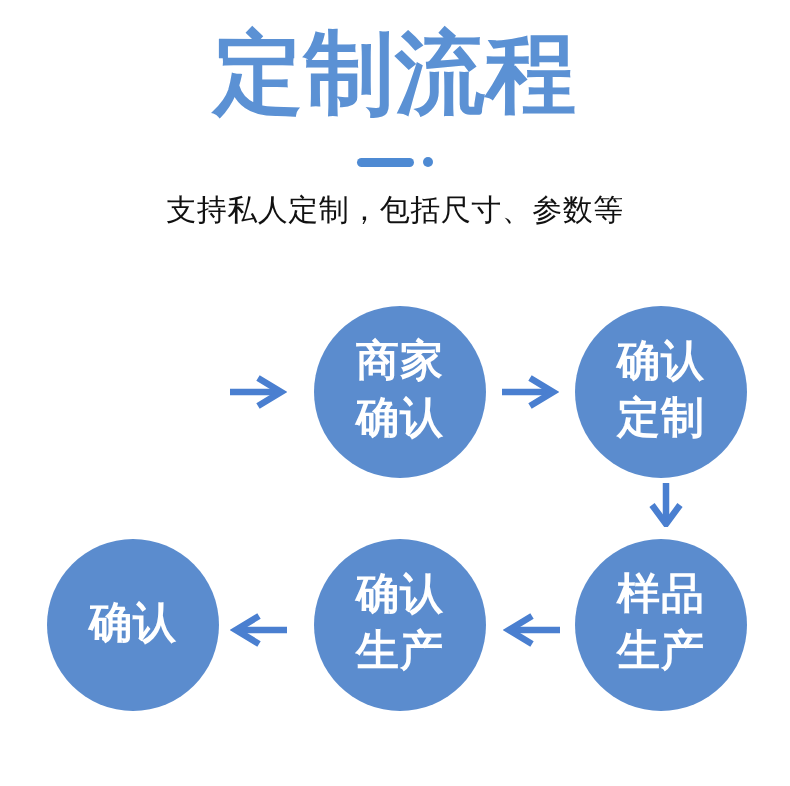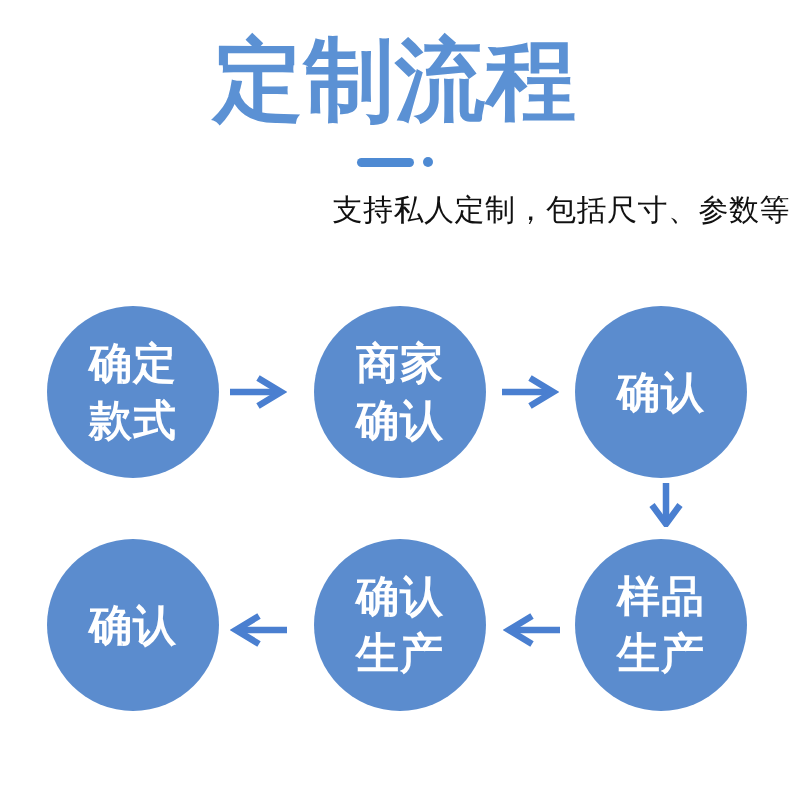--- a/index.html
+++ b/index.html
@@ -6,21 +6,21 @@
     margin: 0;
     padding: 0;
     background: #ffffff;
   }
   .page {
     position: relative;
     width: 790px;
     height: 786px;
     margin: 0 auto;
     background: var(--page-bg, #ffffff);
-    font-family: Liberation Serif, serif;
+    font-family: Liberation Mono, monospace;
     overflow: hidden;
   }
 
   
   .title {
     position: absolute;
     top: 32px;
     left: 0;
     width: 100%;
     margin: 0;
@@ -53,21 +53,21 @@
     height: 10px;
     border-radius: 50%;
     background: var(--divider-blue, #4E8AD3);
   }
   .subtitle {
     position: absolute;
     top: 190px;
     left: 0;
     width: 100%;
     margin: 0;
-    text-align: right;
+    text-align: center;
     font-size: 30px;
     letter-spacing: 0.5px;
     color: var(--subtitle-text, #111111);
   }
 
   
   .circle {
     position: absolute;
     width: 172px;
     height: 172px;
@@ -110,24 +110,20 @@
 
   <h1 class="title">定制流程</h1>
 
   <div class="divider">
     <span class="divider-bar"></span>
     <span class="divider-dot"></span>
   </div>
 
   <p class="subtitle">支持私人定制，包括尺寸、参数等</p>
 
-  <div class="circle c1">
-    <span>确定</span>
-    <span>款式</span>
-  </div>
 
   <div class="arrow a1">
     <svg width="60" height="36" viewBox="0 0 60 36" fill="none" stroke="currentColor" stroke-width="6.5">
       <line x1="3" y1="18" x2="48" y2="18"></line>
       <polyline points="31,4 54,18 31,32" stroke-linejoin="miter"></polyline>
     </svg>
   </div>
 
   <div class="circle c2">
     <span>商家</span>
@@ -136,20 +132,21 @@
 
   <div class="arrow a2">
     <svg width="60" height="36" viewBox="0 0 60 36" fill="none" stroke="currentColor" stroke-width="6.5">
       <line x1="3" y1="18" x2="48" y2="18"></line>
       <polyline points="31,4 54,18 31,32" stroke-linejoin="miter"></polyline>
     </svg>
   </div>
 
   <div class="circle c3">
     <span>确认</span>
+    <span>定制</span>
   </div>
 
   <div class="arrow a3">
     <svg width="36" height="46" viewBox="0 0 36 46" fill="none" stroke="currentColor" stroke-width="6.5">
       <line x1="18" y1="2" x2="18" y2="39"></line>
       <polyline points="4,24 18,43 32,24" stroke-linejoin="miter"></polyline>
     </svg>
   </div>
 
   <div class="circle c4">

